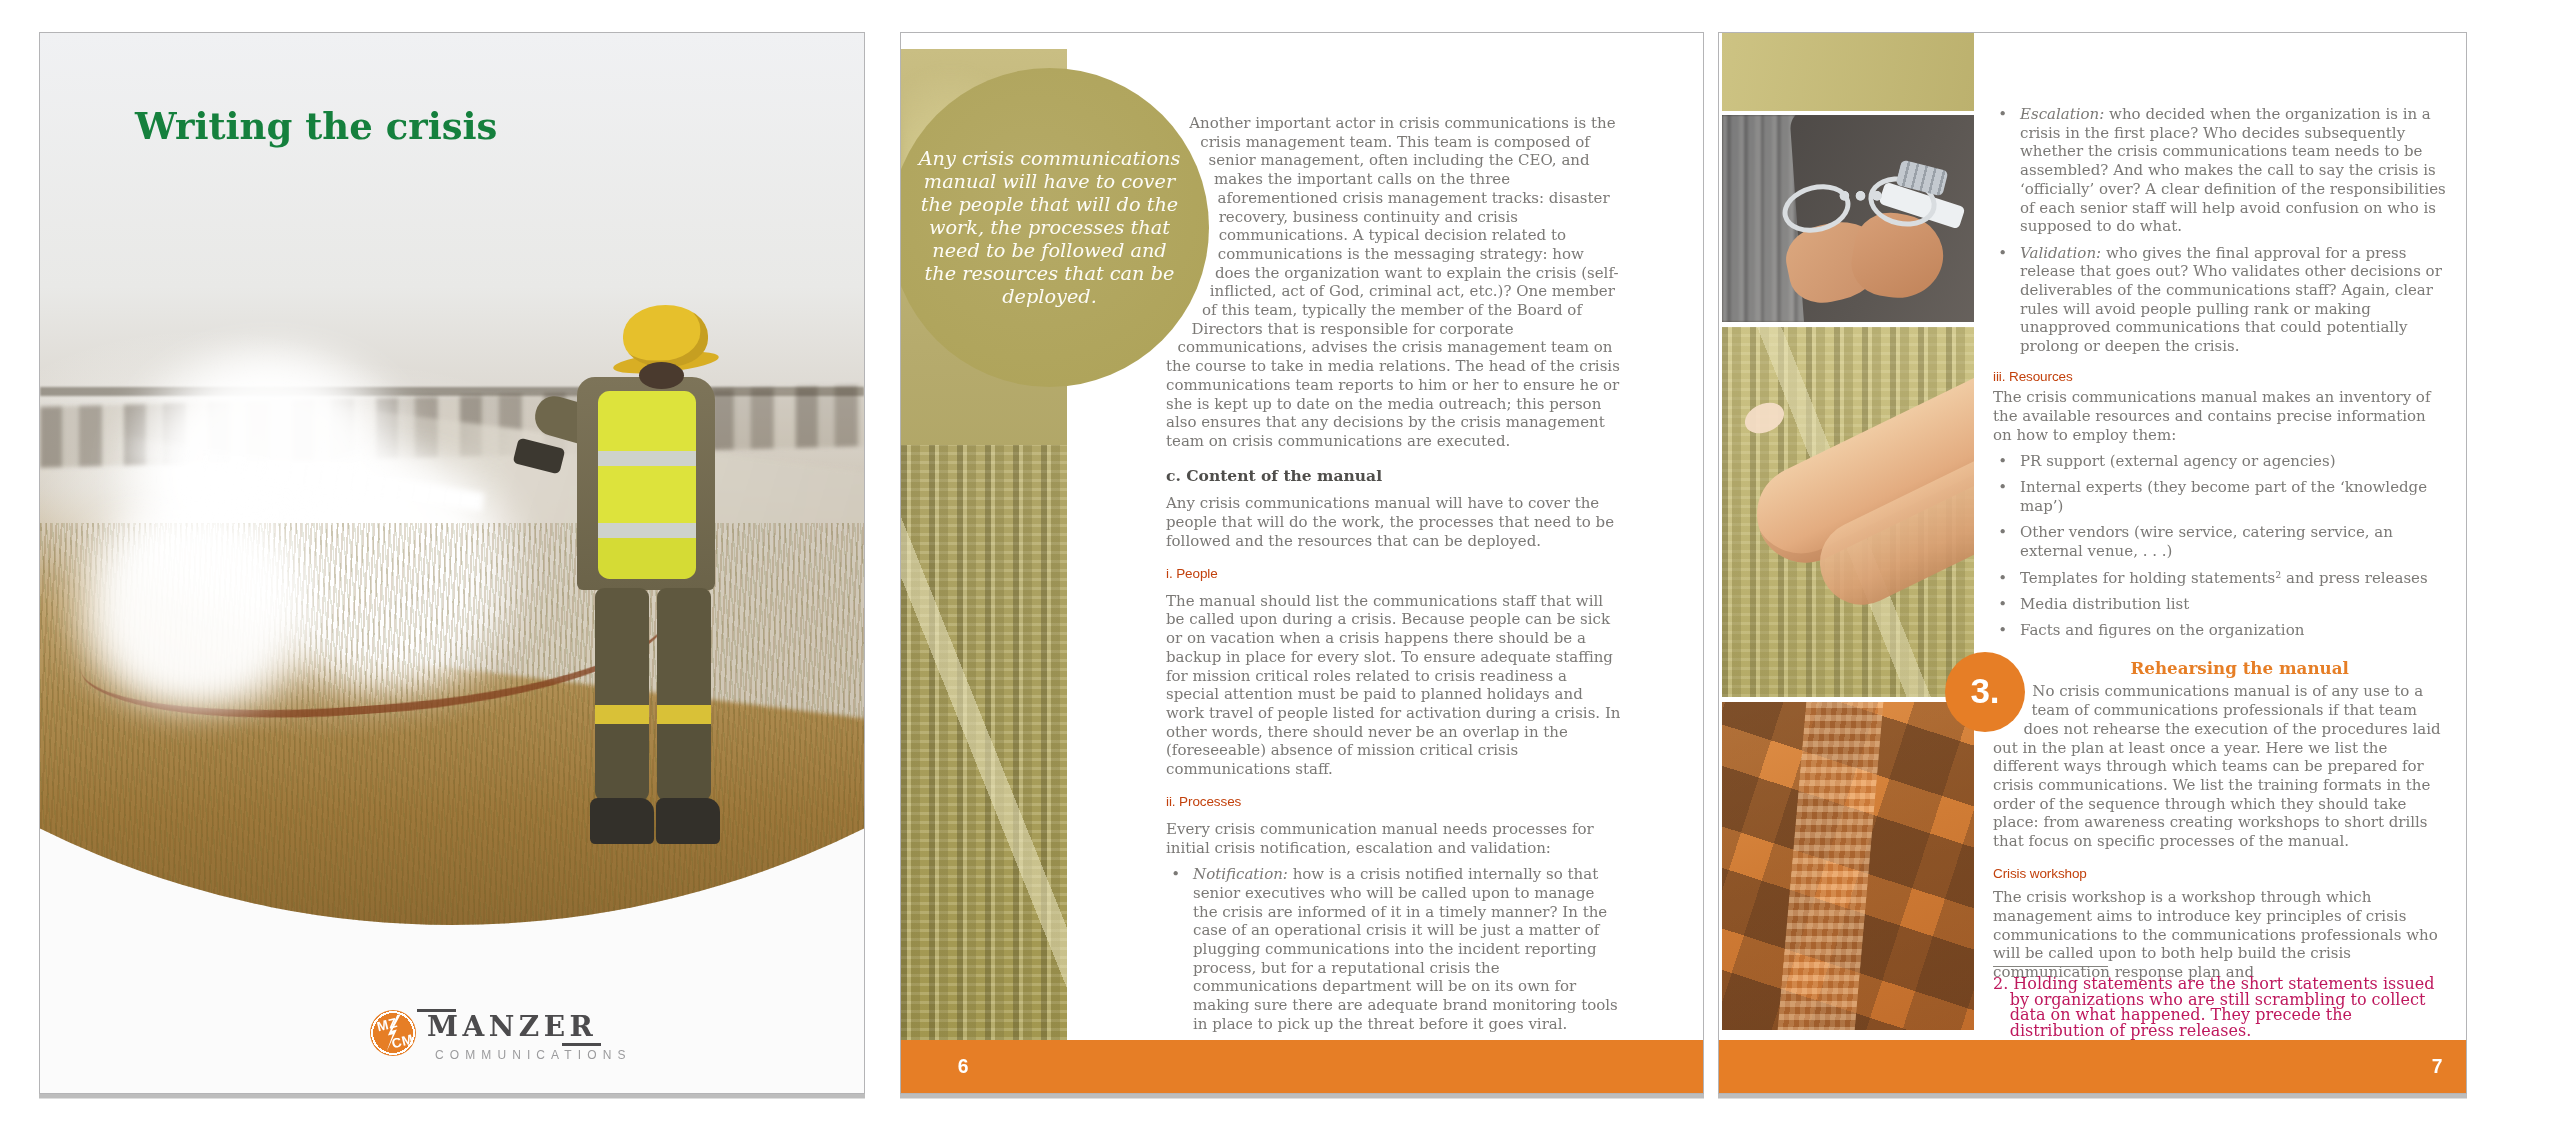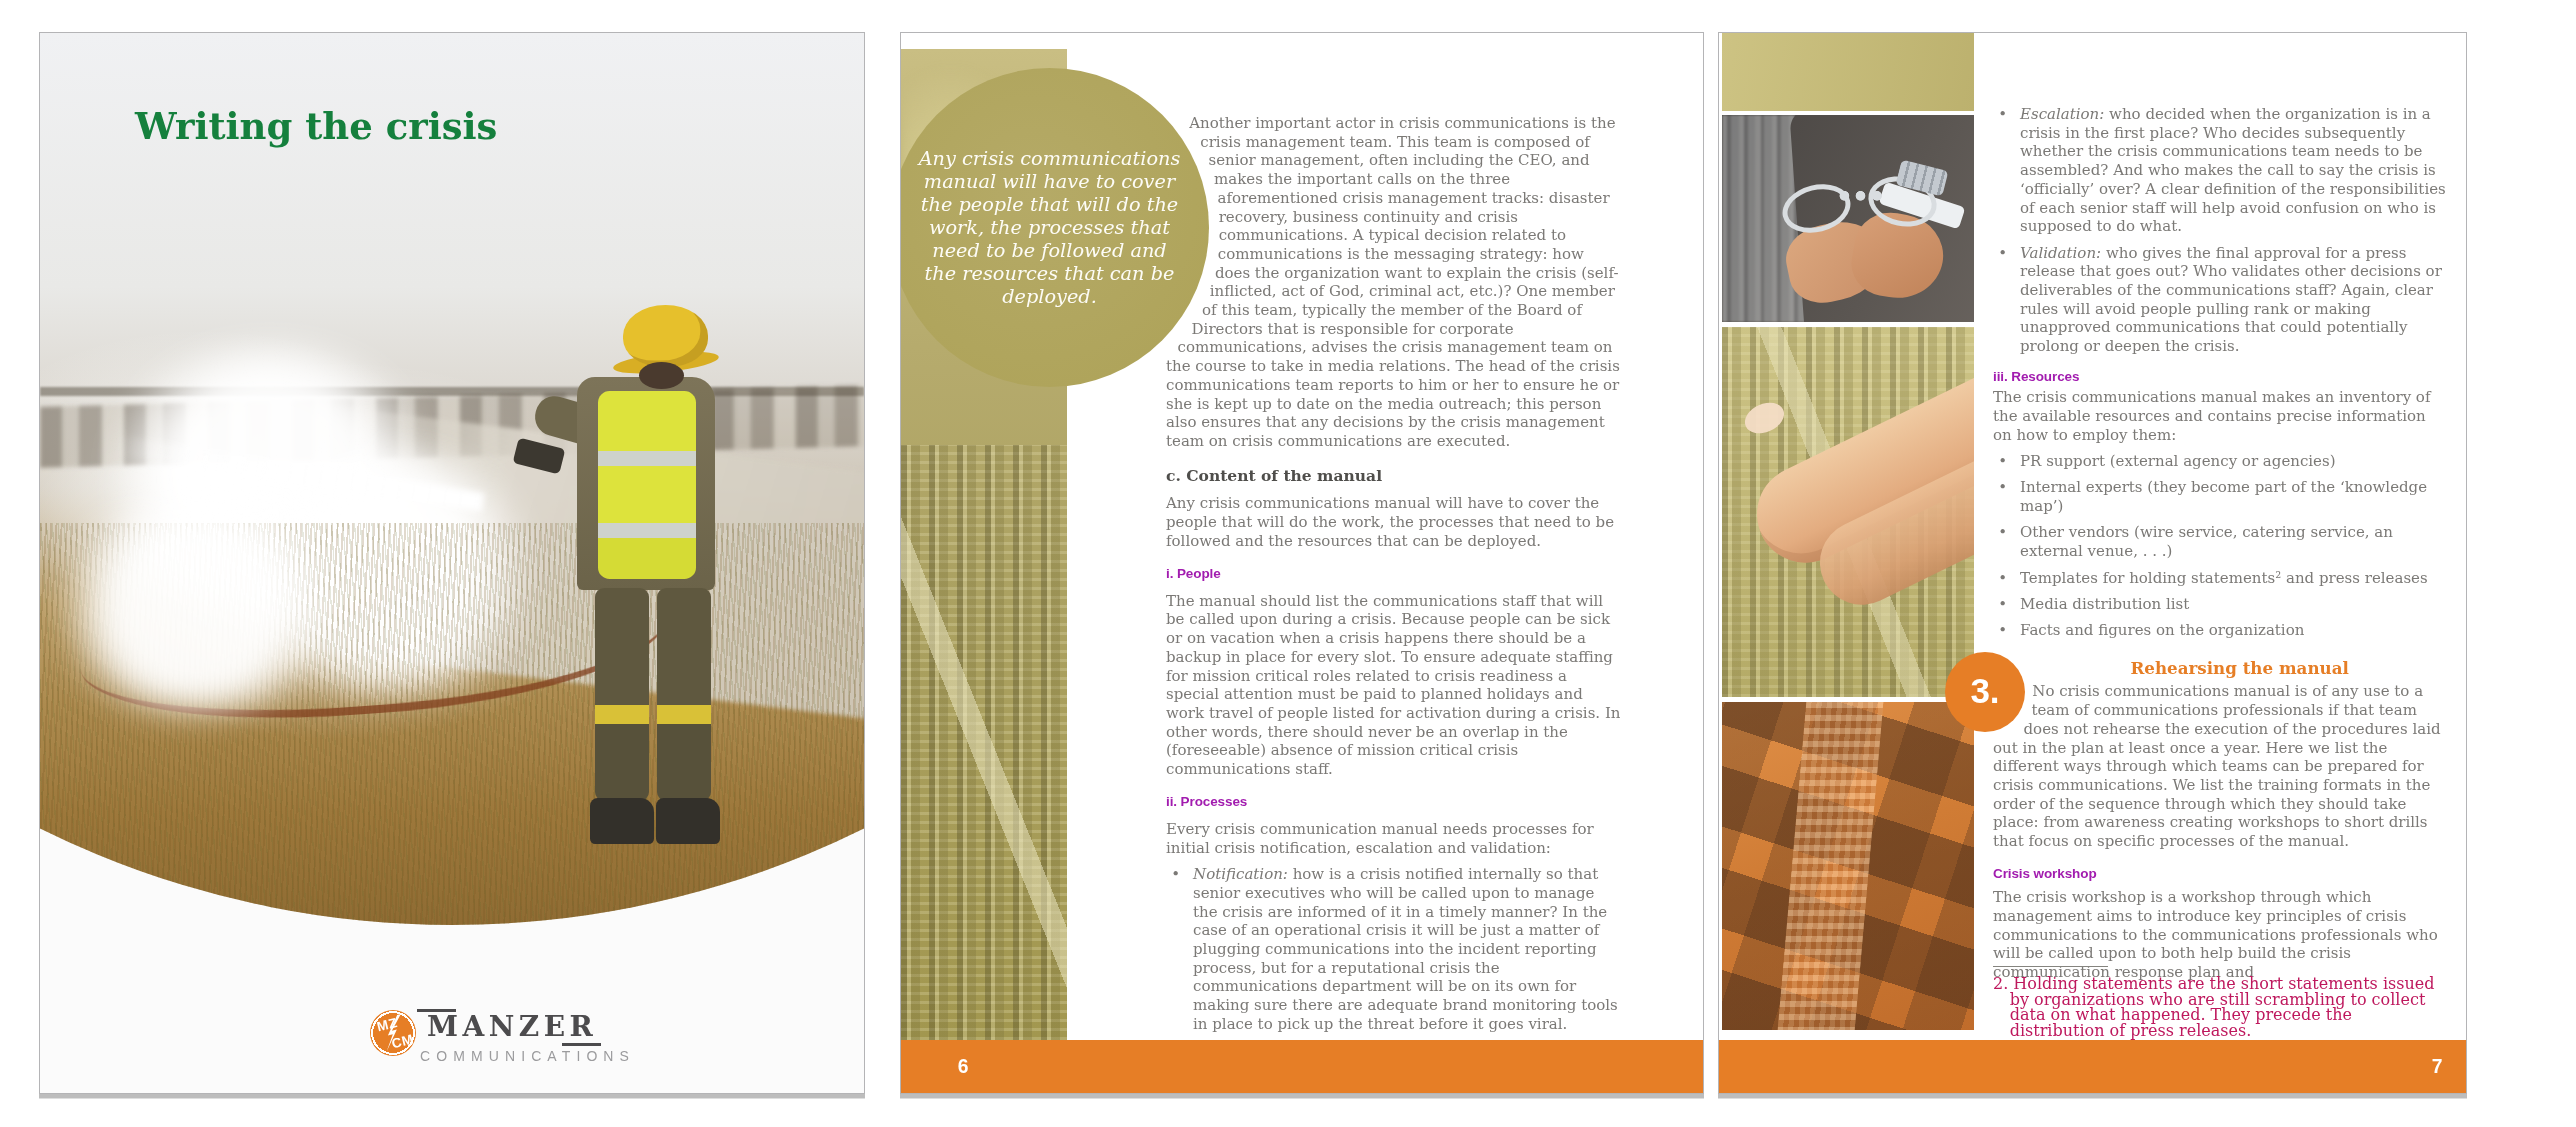--- a/index.html
+++ b/index.html
@@ -52,32 +52,32 @@
   .logo{position:absolute;left:330px;top:976px;width:361px;height:84px;}
   .badge{position:absolute;left:0;top:1.3px;width:46px;height:46px;border-radius:50%;
     background:radial-gradient(circle,#e67e26 0 61%,#ffffff 61% 67%,#e67e26 67% 100%);}
   .badge-inner{position:absolute;inset:0;transform:rotate(-14deg);color:#fff;font-family:"Liberation Sans",sans-serif;font-weight:bold;}
   .badge-inner .mz{position:absolute;left:9px;top:6.4px;font-size:13.5px;letter-spacing:0.6px;}
   .badge-inner .cm{position:absolute;left:19.3px;top:26px;font-size:13.5px;letter-spacing:0.6px;}
   .badge-inner svg{position:absolute;left:6.4px;top:5.2px;}
   .wordmark{position:absolute;left:57px;top:1.3px;font-family:"DejaVu Serif",serif;font-weight:bold;font-size:28px;letter-spacing:4.5px;color:#4c4b4d;}
   .wordmark::before{content:"";position:absolute;left:-10.3px;top:-1.3px;width:39px;height:3.2px;background:#4c4b4d;}
   .wordmark::after{content:"";position:absolute;right:-3.9px;bottom:-2.6px;width:39px;height:3.2px;background:#4c4b4d;}
-  .tagline{position:absolute;left:50px;top:39px;font-family:"Liberation Sans",sans-serif;font-size:14px;letter-spacing:6.1px;color:#9b9b9d;}
+  .tagline{position:absolute;left:65px;top:39px;font-family:"Liberation Sans",sans-serif;font-size:12px;letter-spacing:6.1px;color:#9b9b9d;}
 
   
   #page6{left:900px;width:804px;}
   #page7{left:1718px;width:749px;}
   .footer-bar{position:absolute;left:0;right:0;top:1007px;height:55px;background:#e67e26;}
   .pgnum{position:absolute;top:15.5px;width:28px;text-align:center;color:#fff;font-family:"Liberation Sans",sans-serif;font-weight:bold;font-size:19.3px;}
   .col{position:absolute;top:72px;width:456px;font-size:15px;line-height:18.7px;color:#7b7976;}
   .col p{margin:9px 0 0 0;}
   .col p.first{margin-top:0;}
   h3.serif-head{margin:15.5px 0 0 0;font-size:15.5px;line-height:19.3px;font-weight:bold;color:#4f4e4b;font-family:"DejaVu Serif",serif;}
-  h4.sans-head{margin:15.5px 0 0 0;font-size:13.5px;line-height:16.7px;font-weight:bold;color:#a21caf;font-family:"Liberation Sans",sans-serif;letter-spacing:-0.1px;}
+  h4.sans-head{margin:15.5px 0 0 0;font-size:13.5px;line-height:16.7px;font-weight:normal;color:#c2410c;font-family:"Liberation Sans",sans-serif;letter-spacing:-0.1px;}
   ul.blt{list-style:none;margin:7.7px 0 0 0;padding:0;}
   ul.blt li{position:relative;padding-left:27px;margin-top:7.7px;}
   ul.blt li:first-child{margin-top:0;}
   ul.blt li::before{content:"\2022";position:absolute;left:5.2px;top:0;color:#7b7976;}
   .lead-italic{font-style:italic;}
 
   
   .strip6{position:absolute;left:0;top:15.5px;width:166px;height:991px;
     background:linear-gradient(180deg,#c9be83 0%,#b6ab6d 30%,#aba161 55%,#a2974f 100%);}
   .strip6 .blur-top{position:absolute;left:0;right:0;top:0;height:45%;filter:blur(5.2px);

